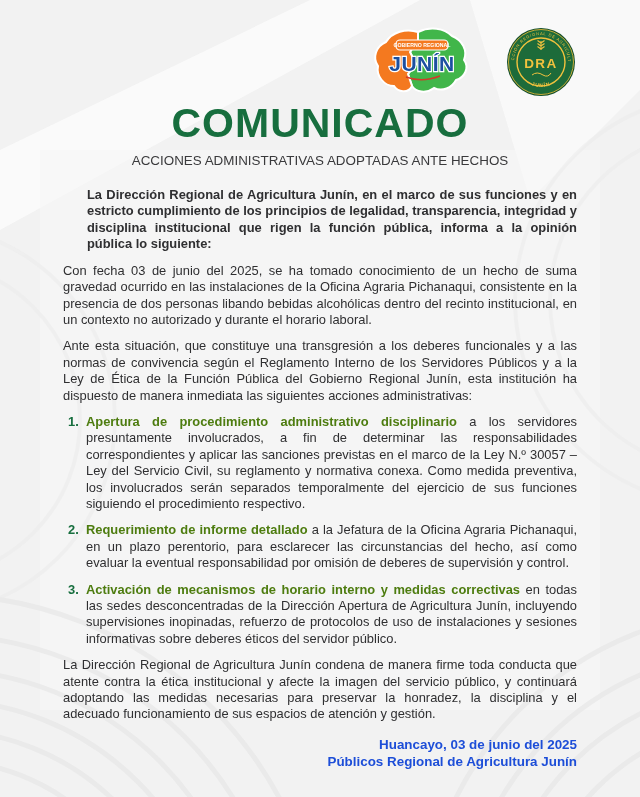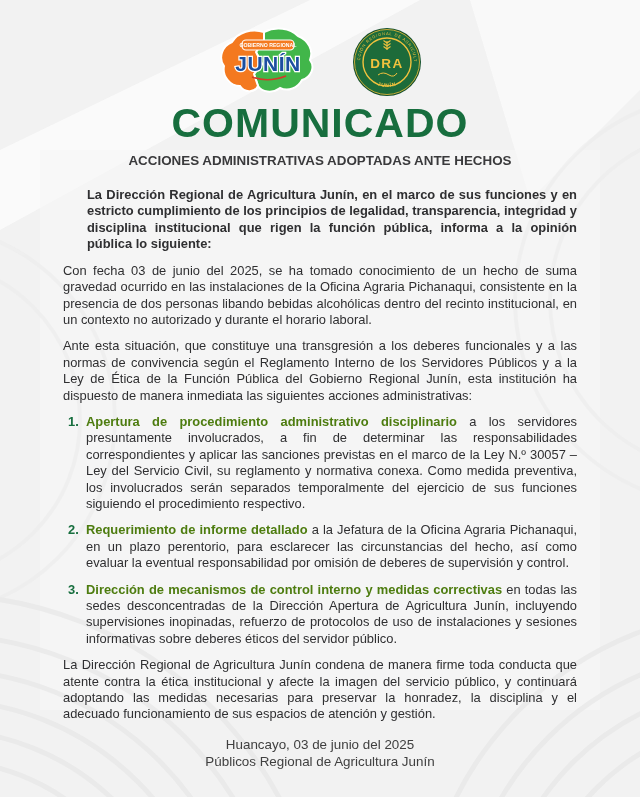--- a/index.html
+++ b/index.html
@@ -5,43 +5,43 @@
   html,body{margin:0;padding:0;}
   body{
     width:640px;height:797px;overflow:hidden;position:relative;
     background:#f2f2f2;
     font-family:"Liberation Sans","DejaVu Sans",sans-serif;
     color:#2f2f31;
   }
   .bg-svg{position:absolute;left:0;top:0;z-index:0;}
   .page{position:relative;z-index:1;padding:26px 63px 0 63px;}
 
-  .logos{display:flex;justify-content:center;align-items:center;gap:33px;height:72px;}
+  .logos{display:flex;justify-content:flex-end;align-items:center;gap:33px;height:72px;}
 
   .title{
     text-align:center;color:#176e3e;font-size:41px;font-weight:800;
     letter-spacing:1px;margin:4px 0 6px 0;line-height:1.05;
   }
   .subtitle{
-    text-align:center;font-weight:bold;font-size:13.4px;line-height:1.42;
+    text-align:center;font-weight:normal;font-size:13.4px;line-height:1.42;
     color:#3a3a3c;margin:0 0 17px 0;
   }
   .para{
     font-size:12.9px;line-height:16.4px;text-align:justify;
     margin:0 0 10px 0;
   }
   .para.bold{font-weight:bold;margin-left:24px;}
   .item{
     position:relative;padding-left:23px;margin:0 0 10px 0;
     font-size:12.9px;line-height:16.4px;text-align:justify;
   }
   .item .num{position:absolute;left:5px;top:0;font-weight:bold;color:#176e3e;}
   .item .lead{font-weight:bold;color:#4d7c0f;}
   .footer{
-    text-align:center;color:#404040;font-weight:normal;
+    text-align:right;color:#1d4ed8;font-weight:bold;
     font-size:13.4px;line-height:17.5px;margin-top:13px;
   }
 </style>
 </head>
 <body>
 
 <svg class="bg-svg" width="640" height="797" viewBox="0 0 640 797">
   <rect x="0" y="0" width="640" height="797" fill="#f2f2f2"></rect>
   <polygon points="0,150 310,0 420,0 0,230" fill="#fbfbfb" opacity="0.9"></polygon>
   <polygon points="470,0 640,0 640,90 530,200" fill="#fafafa" opacity="0.85"></polygon>
@@ -120,21 +120,21 @@
   <p class="para">Ante esta situación, que constituye una transgresión a los deberes funcionales y a las normas de convivencia según el Reglamento Interno de los Servidores Públicos y a la Ley de Ética de la Función Pública del Gobierno Regional Junín, esta institución ha dispuesto de manera inmediata las siguientes acciones administrativas:</p>
 
   <div>
     <div class="item">
       <span class="num">1.</span><span class="lead">Apertura de procedimiento administrativo disciplinario</span><span> a los servidores presuntamente involucrados, a fin de determinar las responsabilidades correspondientes y aplicar las sanciones previstas en el marco de la Ley N.º 30057 – Ley del Servicio Civil, su reglamento y normativa conexa. Como medida preventiva, los involucrados serán separados temporalmente del ejercicio de sus funciones siguiendo el procedimiento respectivo.</span>
     </div>
     <div class="item">
       <span class="num">2.</span><span class="lead">Requerimiento de informe detallado</span><span> a la Jefatura de la Oficina Agraria Pichanaqui, en un plazo perentorio, para esclarecer las circunstancias del hecho, así como evaluar la eventual responsabilidad por omisión de deberes de supervisión y control.</span>
     </div>
     <div class="item">
-      <span class="num">3.</span><span class="lead">Dirección de mecanismos de control interno y medidas correctivas</span><span> en todas las sedes desconcentradas de la Dirección Apertura de Agricultura Junín, incluyendo supervisiones inopinadas, refuerzo de protocolos de uso de instalaciones y sesiones informativas sobre deberes éticos del servidor público.</span>
+      <span class="num">3.</span><span class="lead">Activación de mecanismos de horario interno y medidas correctivas</span><span> en todas las sedes desconcentradas de la Dirección Apertura de Agricultura Junín, incluyendo supervisiones inopinadas, refuerzo de protocolos de uso de instalaciones y sesiones informativas sobre deberes éticos del servidor público.</span>
     </div>
   </div>
 
   <p class="para">La Dirección Regional de Agricultura Junín condena de manera firme toda conducta que atente contra la ética institucional y afecte la imagen del servicio público, y continuará adoptando las medidas necesarias para preservar la honradez, la disciplina y el adecuado funcionamiento de sus espacios de atención y gestión.</p>
 
   <div class="footer">
     <span>Huancayo, 03 de junio del 2025</span><br>
     <span>Públicos Regional de Agricultura Junín</span>
   </div>
 

